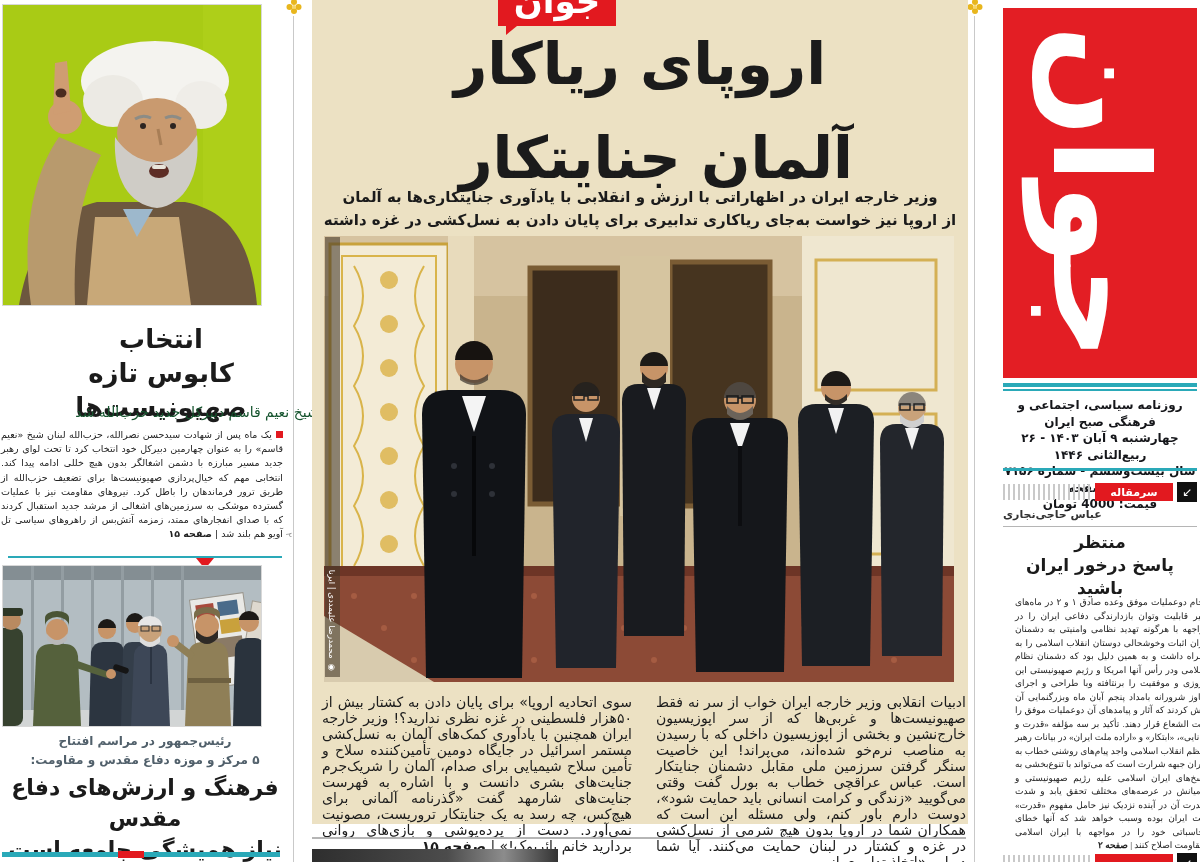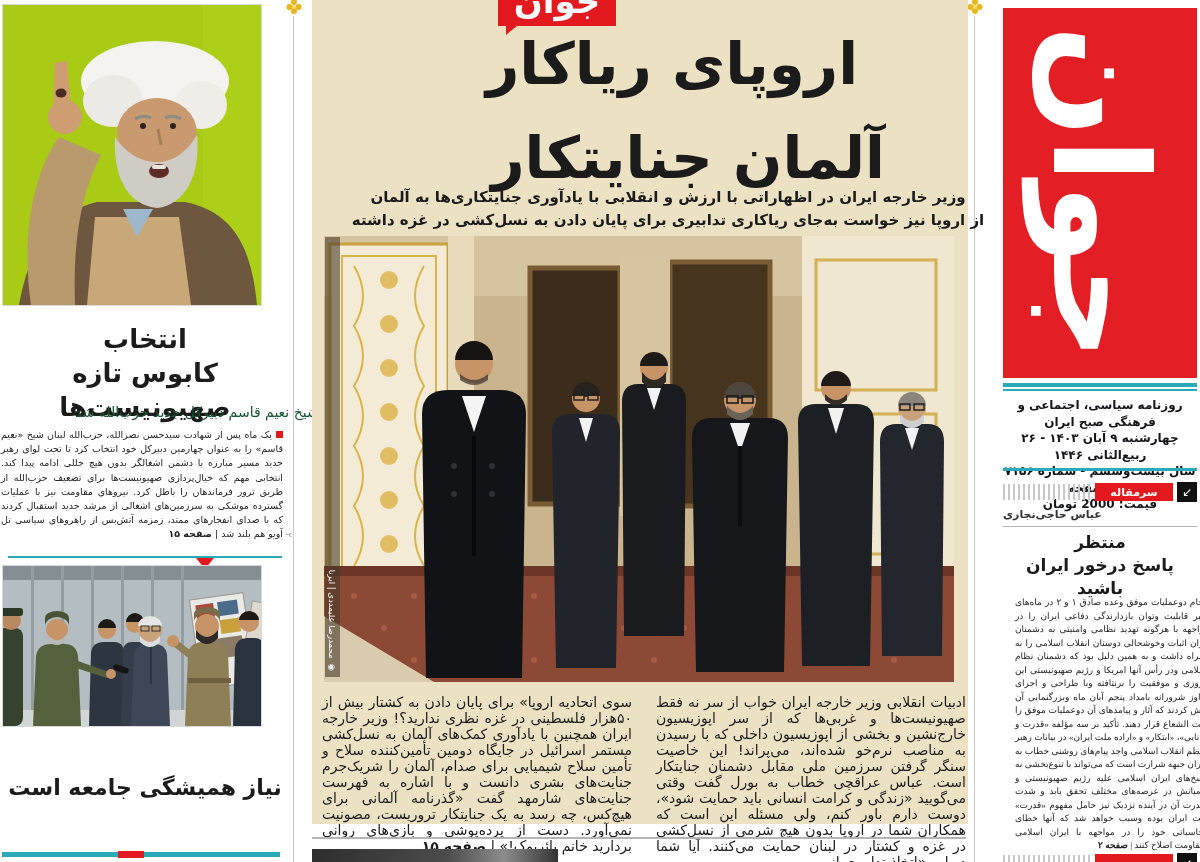--- a/index.html
+++ b/index.html
@@ -10,42 +10,42 @@
   .just{text-align:justify;text-justify:inter-word;}
   b{font-weight:bold;}
 
   
   .vrule{position:absolute;top:16px;bottom:0;width:1px;background:#c9c9c9;}
   .ornament{position:absolute;top:-2px;width:18px;height:18px;}
   .fold-num{position:absolute;font-size:9px;color:#999;transform:rotate(90deg);}
 
   
   .photo{position:absolute;border:1px solid #d8d8d8;overflow:hidden;background:#eee;}
-  .hl-left{position:absolute;left:0;width:290px;font-weight:bold;line-height:34px;font-size:26px;}
+  .hl-left{position:absolute;left:16px;width:290px;font-weight:bold;line-height:34px;font-size:26px;}
   .sub-left{position:absolute;left:4px;width:290px;font-size:14px;color:#14532d;padding-left:48px;}
   .body-small{position:absolute;font-size:9.5px;line-height:14.2px;color:#222;}
   .bullet{display:inline-block;width:7px;height:7px;background:#e2191f;margin-left:4px;}
   .teal-rule{position:absolute;background:#2aa9b8;}
   .tri-marker{position:absolute;width:0;height:0;border-left:9px solid transparent;
               border-right:9px solid transparent;border-top:11px solid #e2191f;}
   .kicker{position:absolute;left:0;width:290px;font-size:12px;font-weight:bold;color:#51606b;line-height:19px;}
   .hl2-left{position:absolute;left:0;width:290px;font-weight:bold;font-size:22px;line-height:31px;}
   .red-chip{position:absolute;background:#e2191f;}
 
   
   .cream{position:absolute;left:312px;top:0;width:656px;height:824px;background:#ece1c3;}
   .lead-tag{position:absolute;left:498px;top:0;width:118px;height:26px;background:#e2191f;overflow:hidden;}
   .lead-tag .tag-text{position:absolute;top:-19px;left:50%;transform:translateX(-50%);
        color:#fff;font-weight:bold;font-size:34px;white-space:nowrap;}
   .lead-tag-tail{position:absolute;left:506px;top:26px;width:0;height:0;
        border-top:9px solid #e2191f;border-right:11px solid transparent;}
   .lead-hl{position:absolute;left:312px;width:656px;text-align:center;font-weight:bold;
-       font-size:58px;line-height:76px;letter-spacing:-1px;padding-left:32px;}
+       font-size:58px;line-height:76px;letter-spacing:-1px;}
   .lead-sub{position:absolute;left:312px;width:656px;text-align:center;font-weight:bold;
-       font-size:15px;line-height:22px;padding-left:28px;}
+       font-size:15px;line-height:22px;}
   .lead-body{position:absolute;left:322px;top:694px;width:644px;display:flex;gap:24px;}
   .lead-body > div{flex:1;font-size:14px;line-height:16px;text-align:justify;}
   .photo-credit{position:absolute;left:1px;top:1px;width:15px;height:440px;overflow:visible;}
   .photo-credit .strip{position:absolute;left:0;top:0;width:440px;height:15px;
        transform-origin:0 0;transform:rotate(90deg) translateY(-15px);
        background:rgba(70,58,42,.6);color:#fff;font-size:8.5px;display:flex;align-items:center;
        gap:5px;padding:0 6px;box-sizing:border-box;direction:rtl;}
   .grey-rule{position:absolute;background:#b5b5b5;}
   .dark-strip{position:absolute;left:312px;top:849px;width:246px;height:13px;
        background:linear-gradient(90deg,#2e2e2e 0%,#4c4c4c 55%,#8c8c8c 78%,#333 100%);}
@@ -178,21 +178,26 @@
       <path d="M193,64 Q204,78 215,64 L215,72 Q204,84 193,72 Z" fill="#2e2a26"></path>
       <path d="M188,94 L170,80 L174,74 L192,88 Z" fill="#8f7f57"></path>
       <circle cx="170" cy="75" r="6" fill="#c79468"></circle>
 
       <path d="M230,160 L232,82 Q234,72 244,72 L252,72 Q260,72 262,82 L264,160 Z" fill="#2a333d"></path>
       <circle cx="246" cy="56" r="10" fill="#c79468"></circle>
         <path d="M236,54 A10,9 0 0 1 256,54 Z" fill="#1d1a17"></path>
     </svg>
   </figure>
 
+  <div class="kicker center" style="top:732px;">
+    <div>رئیس‌جمهور در مراسم افتتاح</div>
+    <div>۵ مرکز و موزه دفاع مقدس و مقاومت:</div>
+  </div>
   <h2 class="hl2-left center" style="top:772px;margin:0;">
+    <div>فرهنگ و ارزش‌های دفاع مقدس</div>
     <div>نیاز همیشگی جامعه است</div>
   </h2>
   <div class="teal-rule" style="left:2px;top:852px;width:278px;height:5px;"></div>
   <div class="red-chip" style="left:118px;top:851px;width:26px;height:7px;"></div>
 
   <div class="vrule" style="left:293px;"></div>
   <svg class="ornament" style="left:285px;" viewBox="0 0 18 18">
     <circle cx="9" cy="4" r="3" fill="#e8b61d"></circle>
       <circle cx="4.5" cy="9" r="3" fill="#e8b61d"></circle>
     <circle cx="13.5" cy="9" r="3" fill="#e8b61d"></circle>
@@ -375,21 +380,21 @@
       <text x="97" y="185" transform="rotate(90 97 185)" text-anchor="middle" dominant-baseline="central" font-family="DejaVu Sans, sans-serif" font-size="132" font-weight="bold" fill="#ffffff">جوان</text>
     </svg>
   </div>
   <div class="teal-rule" style="left:1003px;top:383px;width:194px;height:4px;"></div>
   <div class="teal-rule" style="left:1003px;top:389px;width:194px;height:2px;"></div>
 
   <div class="mast-info">
     <div>روزنامه سیاسی، اجتماعی و فرهنگی صبح ایران</div>
     <div>چهارشنبه ۹ آبان ۱۴۰۳ - ۲۶ ربیع‌الثانی ۱۴۴۶</div>
     <div>سال بیست‌وششم - شماره ۷۱۵۶ - ۱۶ صفحه</div>
-    <div>قیمت: 2000 تومان</div>
+    <div>قیمت: 4000 تومان</div>
   </div>
   <div class="teal-rule" style="left:1003px;top:468px;width:194px;height:3px;"></div>
 
   <div class="ed-row" style="top:482px;">
     <span class="ed-sq">↙</span>
     <span class="ed-badge">سرمقاله</span>
     <span class="barcode"></span>
   </div>
 
   <div class="ed-author">عباس حاجی‌نجاری</div>

